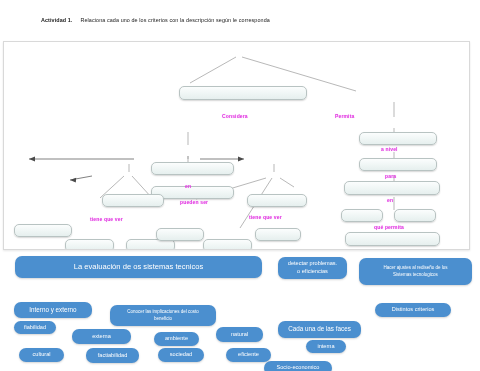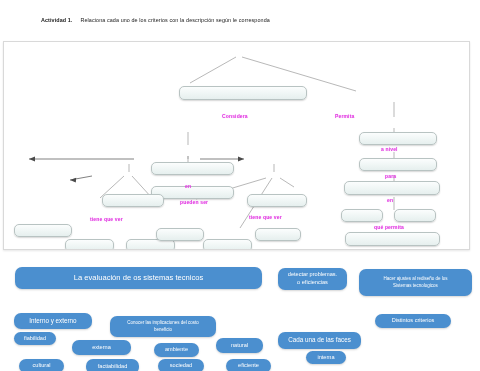--- a/index.html
+++ b/index.html
@@ -56,21 +56,20 @@
     background:#4b8fcf;
     color:#ffffff;
     border-radius:7px;
     display:flex;align-items:center;justify-content:center;
     text-align:center;
     line-height:1.35;
     box-shadow:0 1px 2px rgba(0,0,0,.17);
     padding:2px 4px;
     box-sizing:border-box;
     font-weight:400;
-    margin-top:11px;
   }
   .chip.big{font-size:7.6px;}
   .chip.med{font-size:6.3px;}
   .chip.sm{font-size:5.6px;}
   .chip.xs{font-size:4.5px;}
 
   
   .watermark{
     position:absolute;left:288px;top:347px;
     display:flex;align-items:center;

